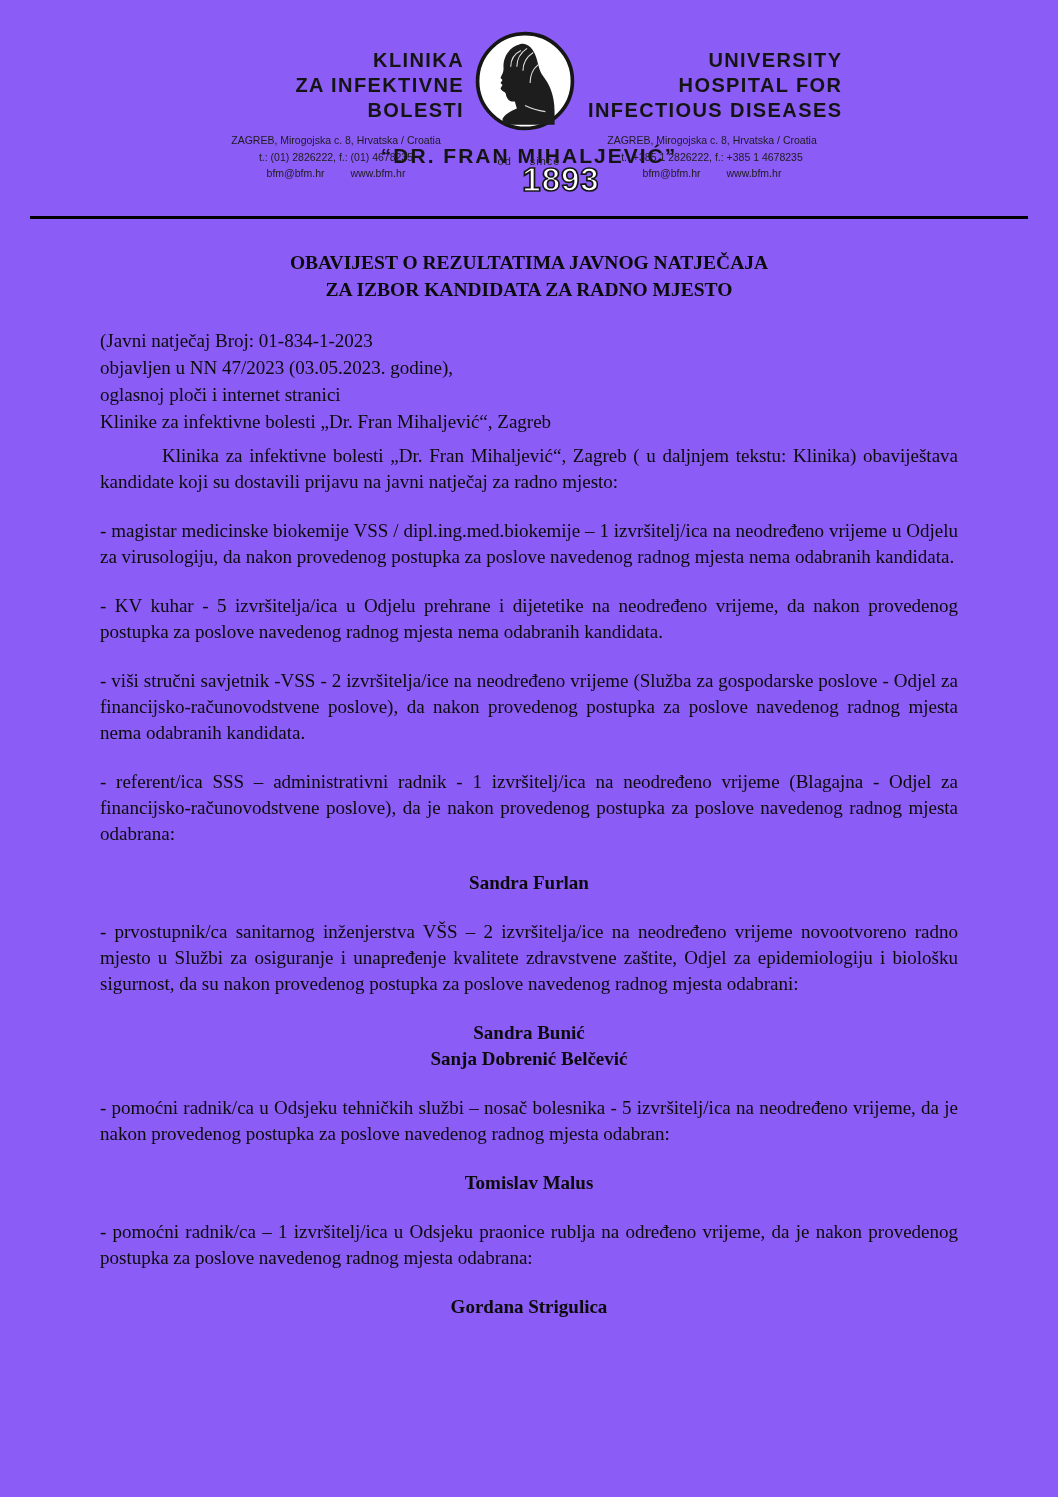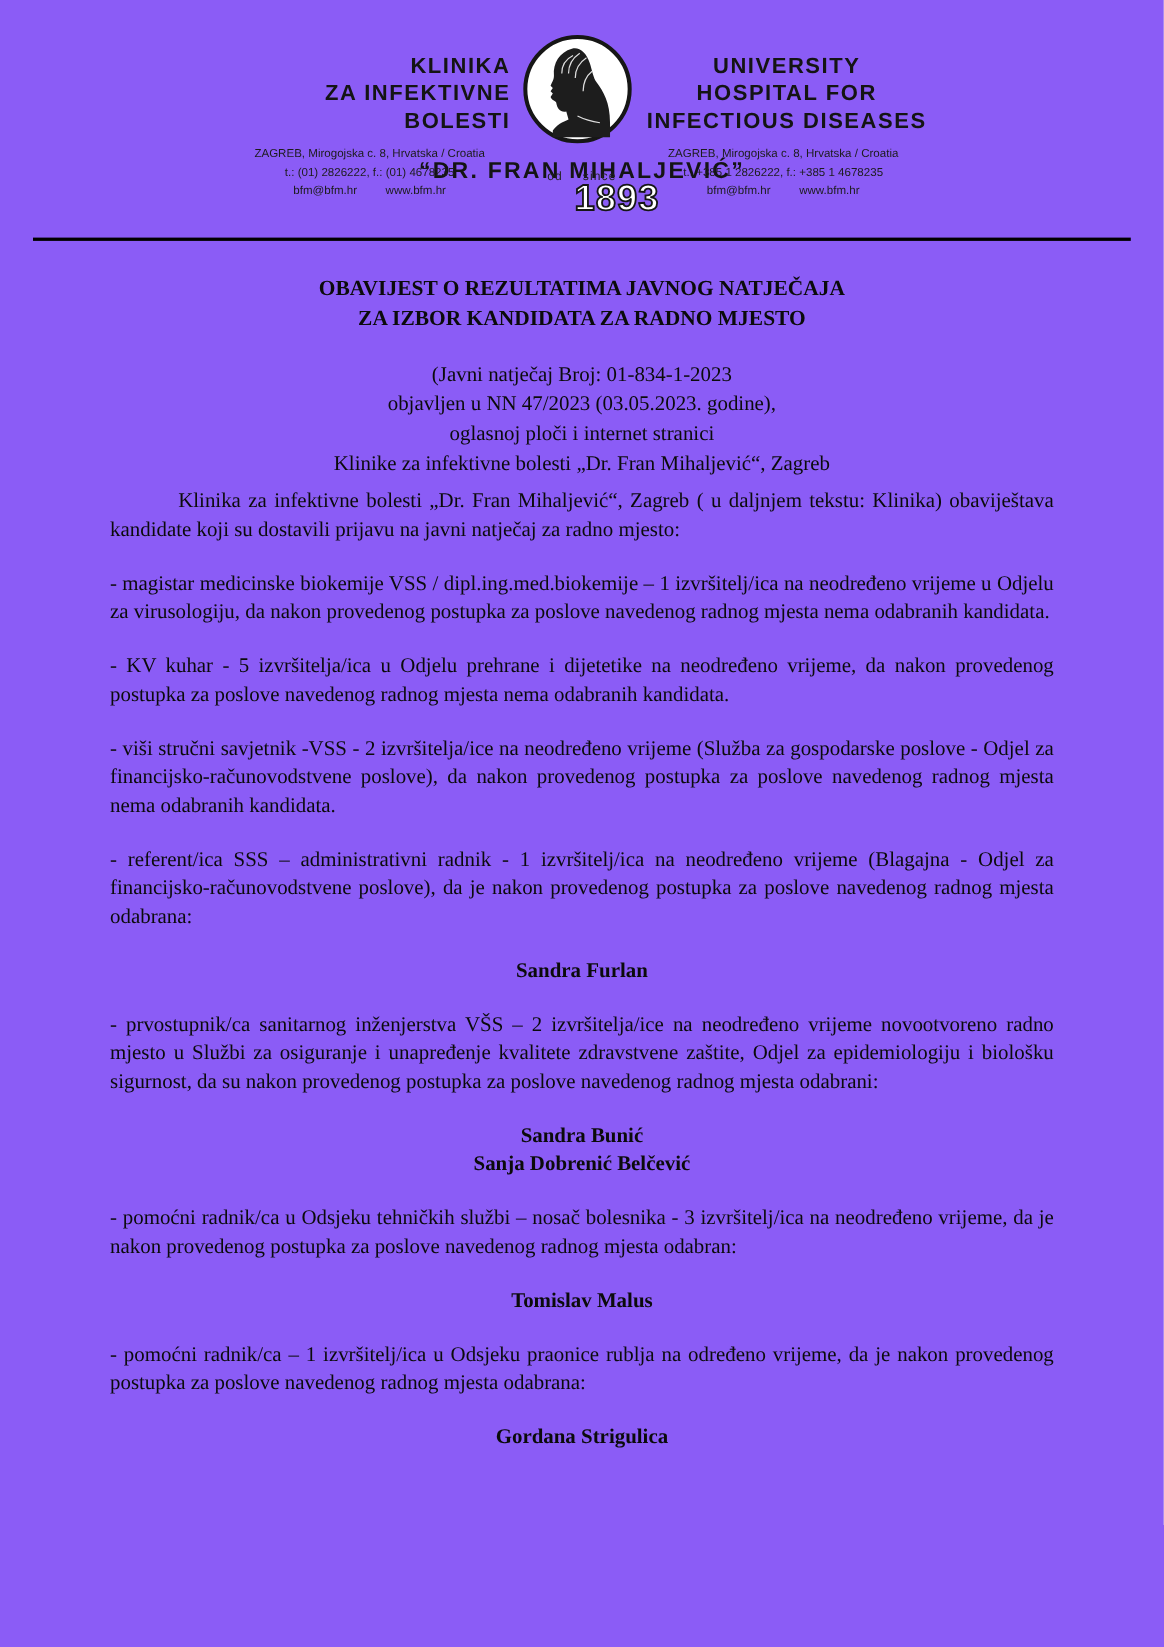--- a/index.html
+++ b/index.html
@@ -7,21 +7,21 @@
     position:relative; width:1058px; height:1497px; margin:0 auto;
     background:#8b5cf6; color:#0b0b0b; overflow:hidden;
     font-family:"Liberation Serif", serif;
   }
 
   
   .letterhead { position:absolute; top:0; left:0; width:1058px; height:218px;
     font-family:"Liberation Sans", sans-serif; color:#141414; }
   .org-hr { position:absolute; top:48px; right:594px; text-align:right;
     font-size:20px; font-weight:600; letter-spacing:1.4px; line-height:25px; }
-  .org-en { position:absolute; top:48px; left:588px; text-align:center;
+  .org-en { position:absolute; top:48px; left:588px; text-align:right;
     font-size:20px; font-weight:600; letter-spacing:1.4px; line-height:25px; }
   .medallion { position:absolute; top:30px; left:474px; width:102px; height:102px; }
   .medallion svg { width:100%; height:100%; display:block; }
   .center-name { position:absolute; top:144px; left:0; width:100%; text-align:center;
     font-size:21px; font-weight:700; letter-spacing:2px; white-space:nowrap; }
   .since-row { position:absolute; top:155px; left:0; width:100%; text-align:center;
     font-size:11px; letter-spacing:1px; color:#222; }
   .since-row span { margin:0 9px; }
   .year { position:absolute; top:161px; left:0; width:100%; text-align:center;
     font-size:33px; font-weight:700; letter-spacing:1px;
@@ -31,21 +31,21 @@
   .contact-left  { left:186px; width:300px; }
   .contact-right { left:562px; width:300px; }
   .ew span { margin:17px 13px; }
 
   .rule { position:absolute; top:216px; left:30px; width:998px; height:3px; background:#000; }
 
   
   .doc { position:absolute; top:234px; left:100px; width:858px;
     font-size:19px; line-height:26px; text-align:justify; }
   .title { text-align:center; font-weight:bold; font-size:19.5px; line-height:27px;margin-top:15px; }
-  .meta  { text-align:center; margin-top:24px; font-size:19px; line-height:27px; }
+  .meta  { margin-top:24px; font-size:19px; line-height:27px; }
   .intro { margin:8px 0 0; text-indent:62px; }
   p.item { margin:23px 0 0; }
   p.name { margin:23px 0 0; text-align:center; font-weight:bold; }
   p.name + p.name { margin-top:0; }
   p { padding:0; }
 </style>
 </head>
 <body>
 
 <div class="page">
@@ -133,21 +133,21 @@
 
     <p class="item">- viši stručni savjetnik -VSS - 2 izvršitelja/ice na neodređeno vrijeme (Služba za gospodarske poslove - Odjel za financijsko-računovodstvene poslove), da nakon provedenog postupka za poslove navedenog radnog mjesta nema odabranih kandidata.</p>
 
     <p class="item">- referent/ica SSS – administrativni radnik - 1 izvršitelj/ica na neodređeno vrijeme (Blagajna - Odjel za financijsko-računovodstvene poslove), da je nakon provedenog postupka za poslove navedenog radnog mjesta odabrana:</p>
     <p class="name">Sandra Furlan</p>
 
     <p class="item">- prvostupnik/ca sanitarnog inženjerstva VŠS – 2 izvršitelja/ice na neodređeno vrijeme novootvoreno radno mjesto u Službi za osiguranje i unapređenje kvalitete zdravstvene zaštite, Odjel za epidemiologiju i biološku sigurnost, da su nakon provedenog postupka za poslove navedenog radnog mjesta odabrani:</p>
     <p class="name">Sandra Bunić</p>
     <p class="name">Sanja Dobrenić Belčević</p>
 
-    <p class="item">- pomoćni radnik/ca u Odsjeku tehničkih službi – nosač bolesnika - 3 izvršitelj/ica na neodređeno vrijeme, da je nakon provedenog postupka za poslove navedenog radnog mjesta odabran:</p>
+    <p class="item">- pomoćni radnik/ca u Odsjeku tehničkih službi – nosač bolesnika - 5 izvršitelj/ica na neodređeno vrijeme, da je nakon provedenog postupka za poslove navedenog radnog mjesta odabran:</p>
     <p class="name">Tomislav Malus</p>
 
     <p class="item">- pomoćni radnik/ca – 1 izvršitelj/ica u Odsjeku praonice rublja na određeno vrijeme, da je nakon provedenog postupka za poslove navedenog radnog mjesta odabrana:</p>
     <p class="name">Gordana Strigulica</p>
 
   </main>
 
 </div>
 
 </body></html>

